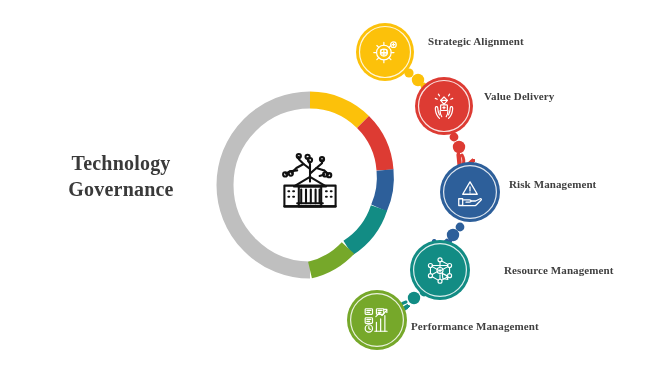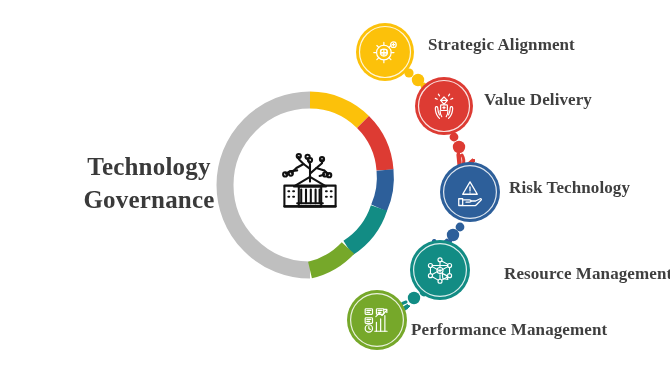--- a/index.html
+++ b/index.html
@@ -3,32 +3,32 @@
 <meta charset="utf-8">
 <style>
   html,body{margin:0;padding:0;}
   body{
     width:670px;height:376px;background:#ffffff;overflow:hidden;
     font-family:"Liberation Serif",serif;
     position:relative;
   }
   #stage{position:absolute;inset:0;width:670px;height:376px;}
   #title{
-    position:absolute;left:44px;top:150px;width:210px;
+    position:absolute;left:16px;top:150px;width:210px;
     text-align:center;color:#3a3a3a;
     font-family:"Liberation Serif",serif;
-    font-weight:bold;font-size:25px;line-height:1.32;
+    font-weight:bold;font-size:20px;line-height:1.32;
     letter-spacing:.2px;
   }
   #title div{white-space:nowrap;}
   svg.art{position:absolute;left:0;top:0;width:670px;height:376px;}
   .lbl{
     position:absolute;color:#3f3f3f;
     font-family:"Liberation Serif",serif;
-    font-weight:bold;font-size:17px;white-space:nowrap;
+    font-weight:bold;font-size:11px;white-space:nowrap;
     letter-spacing:.1px;
   }
 </style>
 </head>
 <body>
 
 <div id="stage">
 
   <div id="title">
     <div>Technology</div>
@@ -196,17 +196,17 @@
     </g>
     <g>
       <circle cx="377" cy="320" r="30" fill="#76a82a"></circle>
       <circle cx="377" cy="320" r="26.4" fill="none" stroke="#ffffff" stroke-width="1.2" opacity=".85"></circle>
       <use href="#ic-analytics" x="359" y="302" width="36" height="36"></use>
     </g>
   </svg>
 
   <div class="lbl" style="left:428px;top:35px;">Strategic Alignment</div>
   <div class="lbl" style="left:484px;top:90px;">Value Delivery</div>
-  <div class="lbl" style="left:509px;top:178px;">Risk Technology</div>
+  <div class="lbl" style="left:509px;top:178px;">Risk Management</div>
   <div class="lbl" style="left:504px;top:264px;text-align:right;">Resource Management</div>
   <div class="lbl" style="left:411px;top:320px;">Performance Management</div>
 
 </div>
 
 </body></html>

